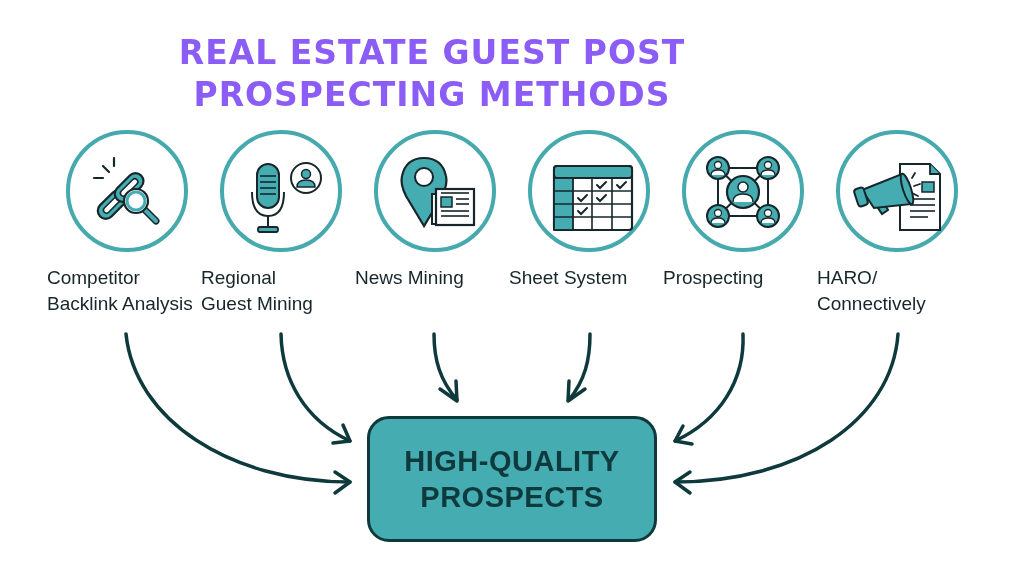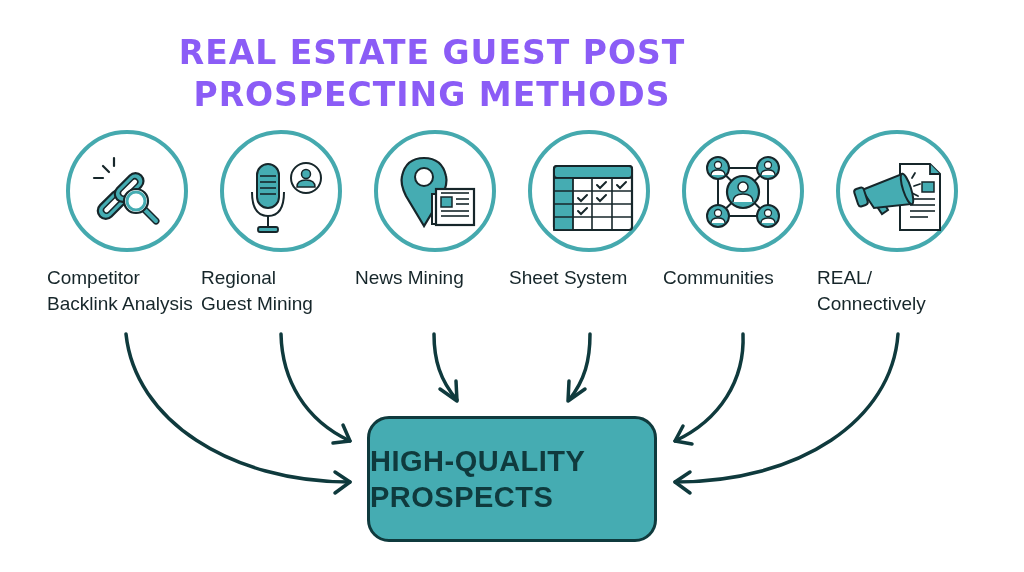--- a/index.html
+++ b/index.html
@@ -22,21 +22,21 @@
   }
   .circle svg { position: absolute; left: 0; top: 0; width: 114px; height: 114px; }
   .label {
     margin-top: 13px; color: #16262a; font-size: 19px; line-height: 26px; white-space: nowrap;
   }
   .label span { display: block; }
   .arrows { position: absolute; left: 0; top: 0; width: 1024px; height: 572px; pointer-events: none; }
   .result {
     position: absolute; left: 367px; top: 416px; width: 290px; height: 126px;
     box-sizing: border-box; border: 3px solid #0f3a3d; border-radius: 22px;
-    background: #45acb2; display: flex; flex-direction: column; align-items: flex-start; justify-content: center;
+    background: #45acb2; display: flex; flex-direction: column; align-items: center; justify-content: center;
     color: #0f3a3d; font-weight: bold; font-size: 29px; line-height: 36px; letter-spacing: 0.5px;
   }
 </style>
 </head>
 <body>
 
 <div class="title">
   <span>REAL ESTATE GUEST POST</span>
   <span>PROSPECTING METHODS</span>
 </div>
@@ -163,21 +163,21 @@
         <circle cx="82" cy="82" r="11" fill="#45acb2" stroke="#16262a" stroke-width="2"></circle>
         <circle cx="82" cy="79" r="3.5" fill="#ffffff" stroke="#16262a" stroke-width="1.3"></circle>
         <path d="M75 89 Q75 84 82 84 Q89 84 89 89" fill="#ffffff" stroke="#16262a" stroke-width="1.3"></path>
         <circle cx="57" cy="58" r="16" fill="#45acb2" stroke="#16262a" stroke-width="2.2"></circle>
         <circle cx="57" cy="53" r="5" fill="#ffffff" stroke="#16262a" stroke-width="1.5"></circle>
         <path d="M47 68 Q47 60 57 60 Q67 60 67 68" fill="#ffffff" stroke="#16262a" stroke-width="1.5"></path>
       </g>
     </svg>
   </div>
   <div class="label">
-    <span>Communities</span>
+    <span>Prospecting</span>
   </div>
 </div>
 
 <div class="method" style="left:897px;">
   <div class="circle">
     <svg viewBox="0 0 114 114">
       <path d="M60 30 L90 30 L100 40 L100 96 L60 96 Z" fill="#ffffff" stroke="#16262a" stroke-width="2"></path>
       <path d="M90 30 L90 40 L100 40" fill="#45acb2" stroke="#16262a" stroke-width="1.8"></path>
       <rect x="82" y="48" width="12" height="10" fill="#45acb2" stroke="#16262a" stroke-width="1.5"></rect>
       <g stroke="#16262a" stroke-width="1.6">
@@ -191,21 +191,21 @@
           <line x1="74" y1="52" x2="80" y2="50"></line>
           <line x1="72" y1="59" x2="78" y2="62"></line>
       </g>
       <path d="M30 62 L42 80 L48 76 L40 62 Z" fill="#45acb2" stroke="#16262a" stroke-width="2"></path>
       <path d="M22 56 L62 40 L72 70 L34 74 Z" fill="#45acb2" stroke="#16262a" stroke-width="2"></path>
       <ellipse cx="67" cy="55" rx="4" ry="16" transform="rotate(-18 67 55)" fill="#45acb2" stroke="#16262a" stroke-width="2"></ellipse>
       <rect x="16" y="54" width="10" height="18" rx="3" transform="rotate(-18 21 63)" fill="#45acb2" stroke="#16262a" stroke-width="2"></rect>
     </svg>
   </div>
   <div class="label">
-    <span>REAL/</span>
+    <span>HARO/</span>
     <span>Connectively</span>
   </div>
 </div>
 
 <svg class="arrows" viewBox="0 0 1024 572">
   <g fill="none" stroke="#0f3a3d" stroke-width="3.5" stroke-linecap="round" stroke-linejoin="round">
     <g>
       <path d="M126 334 C135 420 230 482 350 482"></path>
       <path d="M335 472 L350 482 L335 493"></path>
     </g>

